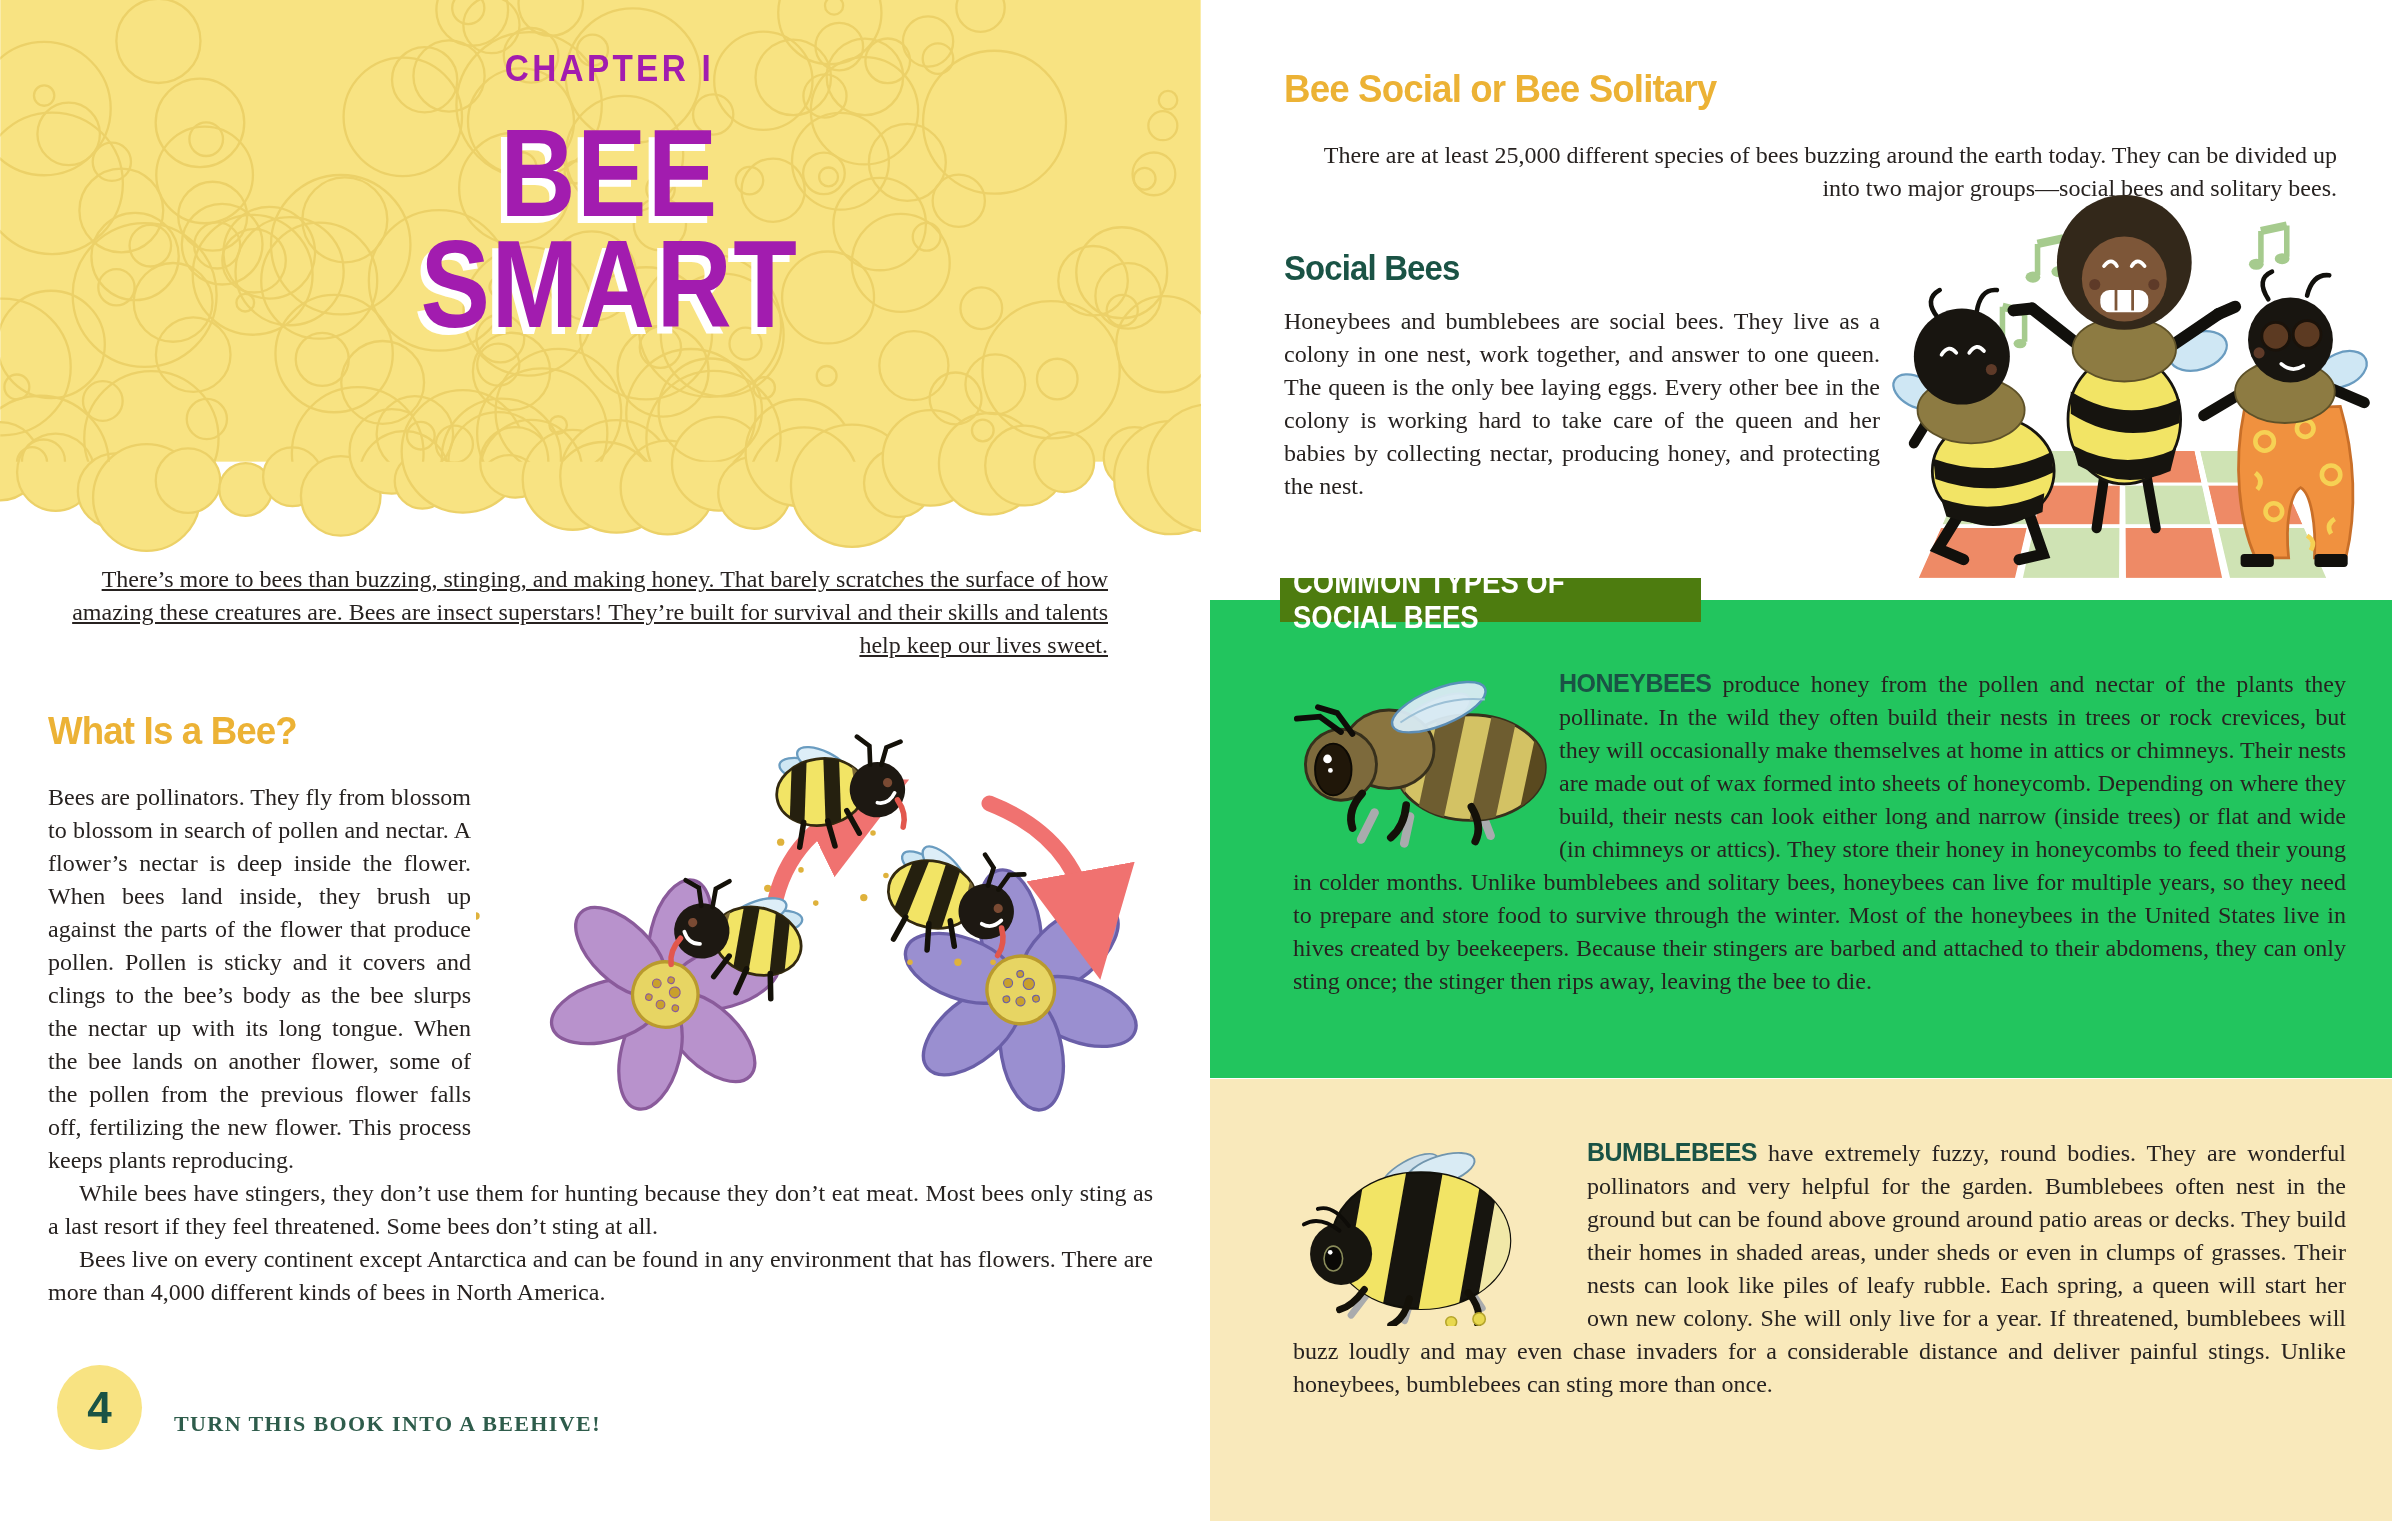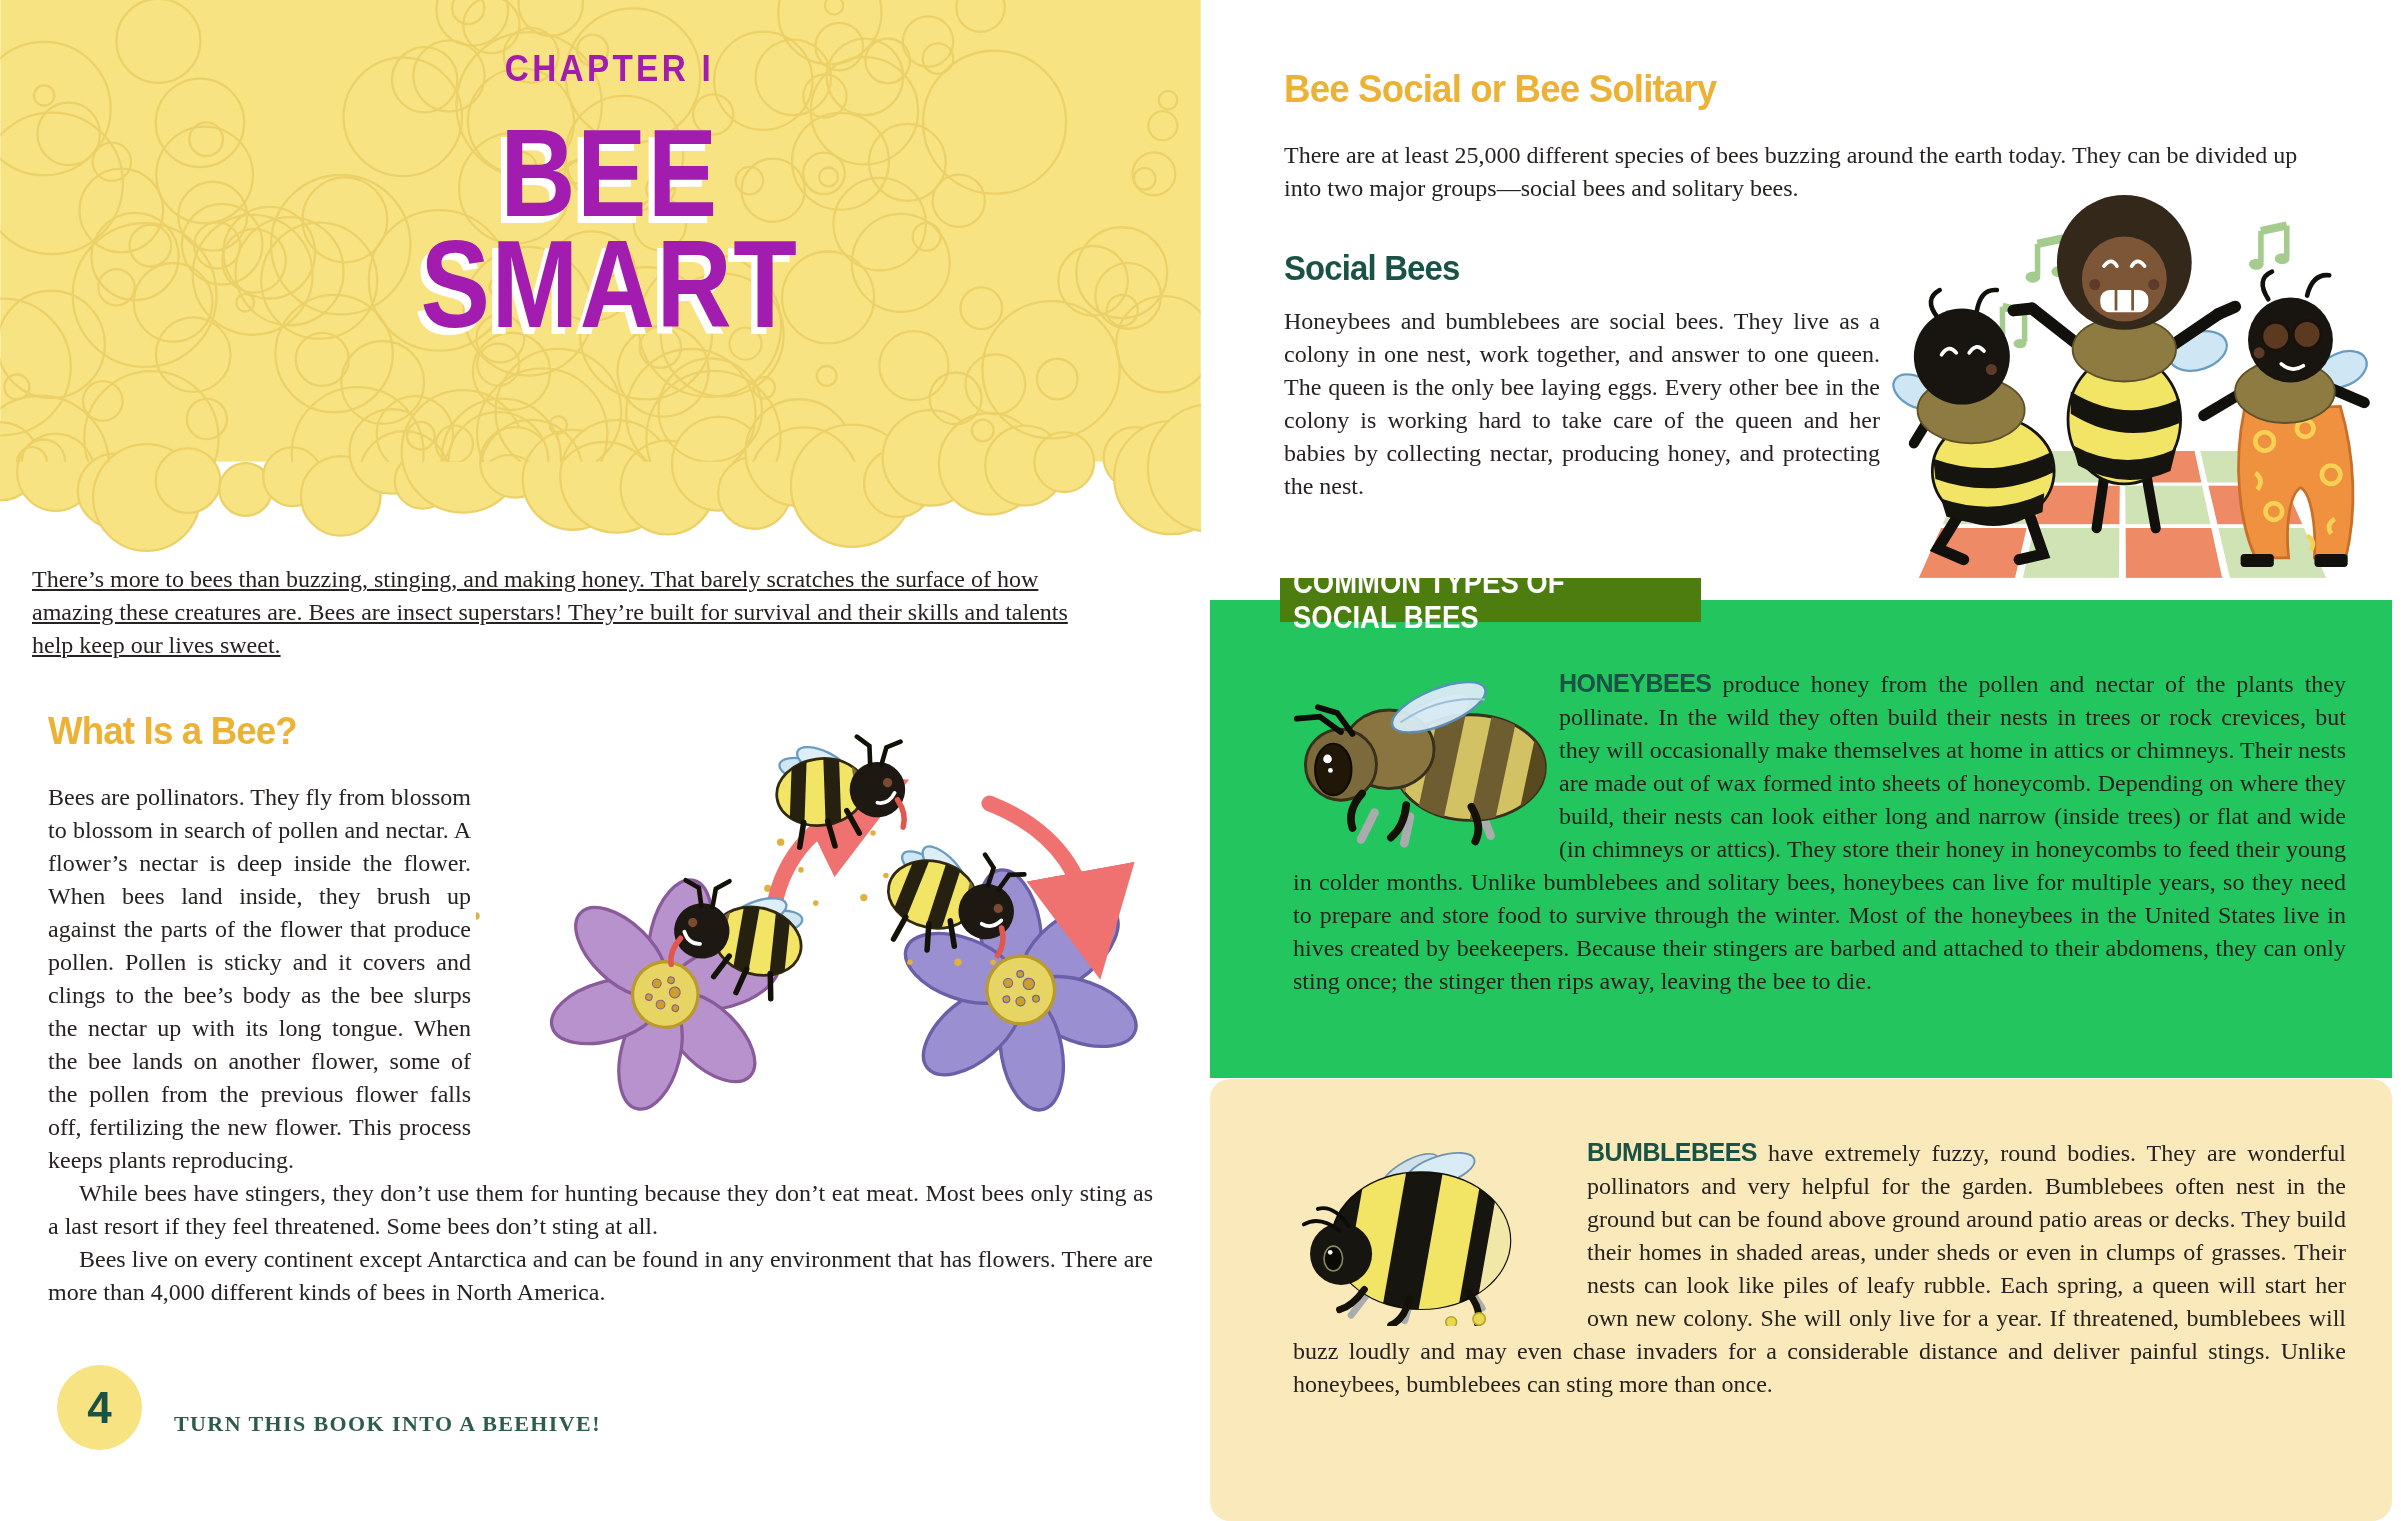--- a/index.html
+++ b/index.html
@@ -1,21 +1,21 @@
 <!DOCTYPE html>
 <html style="font-size:14.8px"><head>
 <meta charset="utf-8">
 <style>
   html,body{margin:0;padding:0;background:#ffffff;}
   .spread{position:relative;width:2401px;height:1521px;background:#ffffff;overflow:hidden;
           font-family:"Liberation Serif",serif;color:#272220;}
   .abs{position:absolute;}
 
   
-  .body-text{font-size:24px;line-height:33px;color:#272220;}
+  .body-text{font-size:24px;line-height:33px;color:#272220;text-align:right;}
   .just{text-align:justify;}
   .indent{text-indent:31px;margin:0;}
   p{margin:0;}
   .disp{font-family:"Liberation Sans",sans-serif;font-weight:700;}
   .gold-head{color:#ecb235;font-size:39px;letter-spacing:-0.9px;display:inline-block;transform:scaleX(.94);transform-origin:0 50%;}
   .green-head{color:#1a5345;font-size:35px;letter-spacing:-0.9px;display:inline-block;transform:scaleX(.94);transform-origin:0 50%;}
   .lead-label{font-family:"Liberation Sans",sans-serif;font-weight:700;color:#1a5345;font-size:25px;letter-spacing:-0.5px;}
 
   
   .hdr-svg{left:0;top:0;z-index:0;}
@@ -53,21 +53,21 @@
   .tile.g{background:#cfe3b4;}
   .dance-svg{position:absolute;left:0;top:0;}
 
   .banner{left:1280px;top:578px;width:421px;height:44px;background:#4d7c0f;z-index:3;
           display:flex;align-items:center;padding-left:13px;box-sizing:border-box;}
   .banner span{color:#ffffff;font-size:30.5px;letter-spacing:0;display:inline-block;
                transform:scaleX(.9);transform-origin:0 50%;}
 
   .box{left:1210px;width:1182px;box-sizing:border-box;}
   .box1{top:600px;height:478px;background:#22c55e;padding:67px 46px 0 83px;}
-  .box2{top:1079px;height:442px;background:#f9e9bb;padding:57px 46px 0 83px;border-radius:20px;}
+  .box2{top:1079px;height:442px;background:#f9e9bb;padding:57px 46px 0 83px;}
   .bee-float{float:left;}
   .bee-float.hb{width:266px;height:196px;}
   .bee-float.bb{width:294px;height:198px;}
 
   .note{stroke:#a6cb8e;fill:#a6cb8e;}
 </style>
 </head>
 <body>
 
 <div class="spread">

